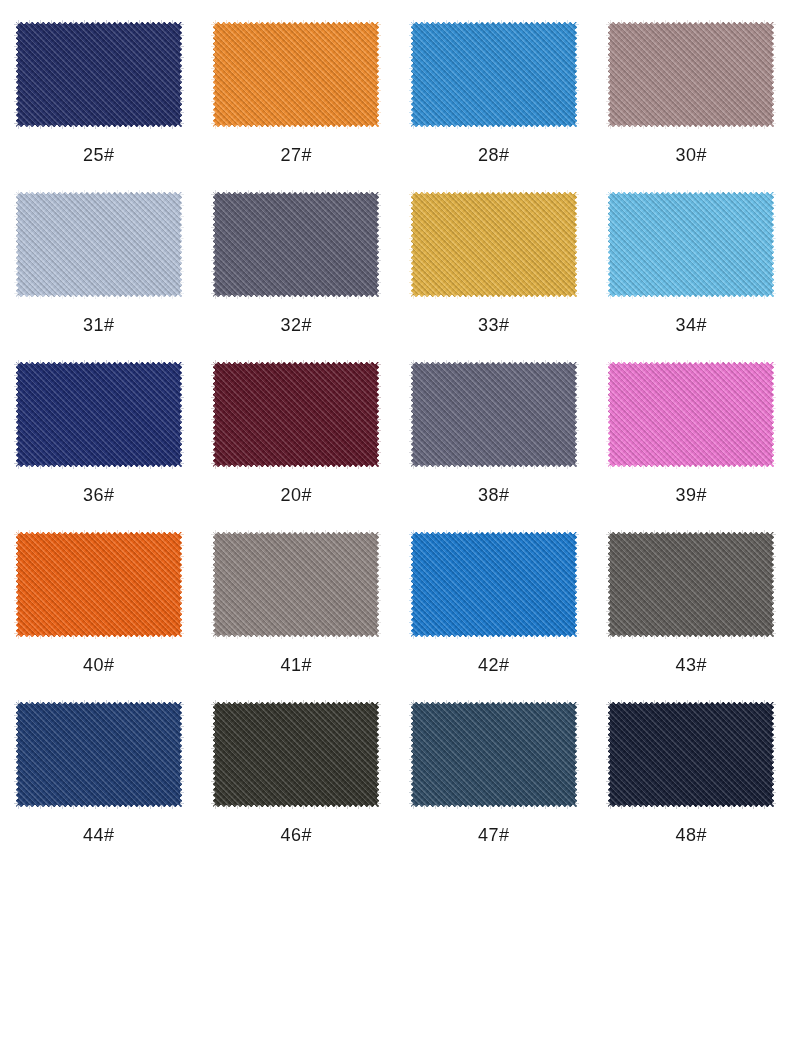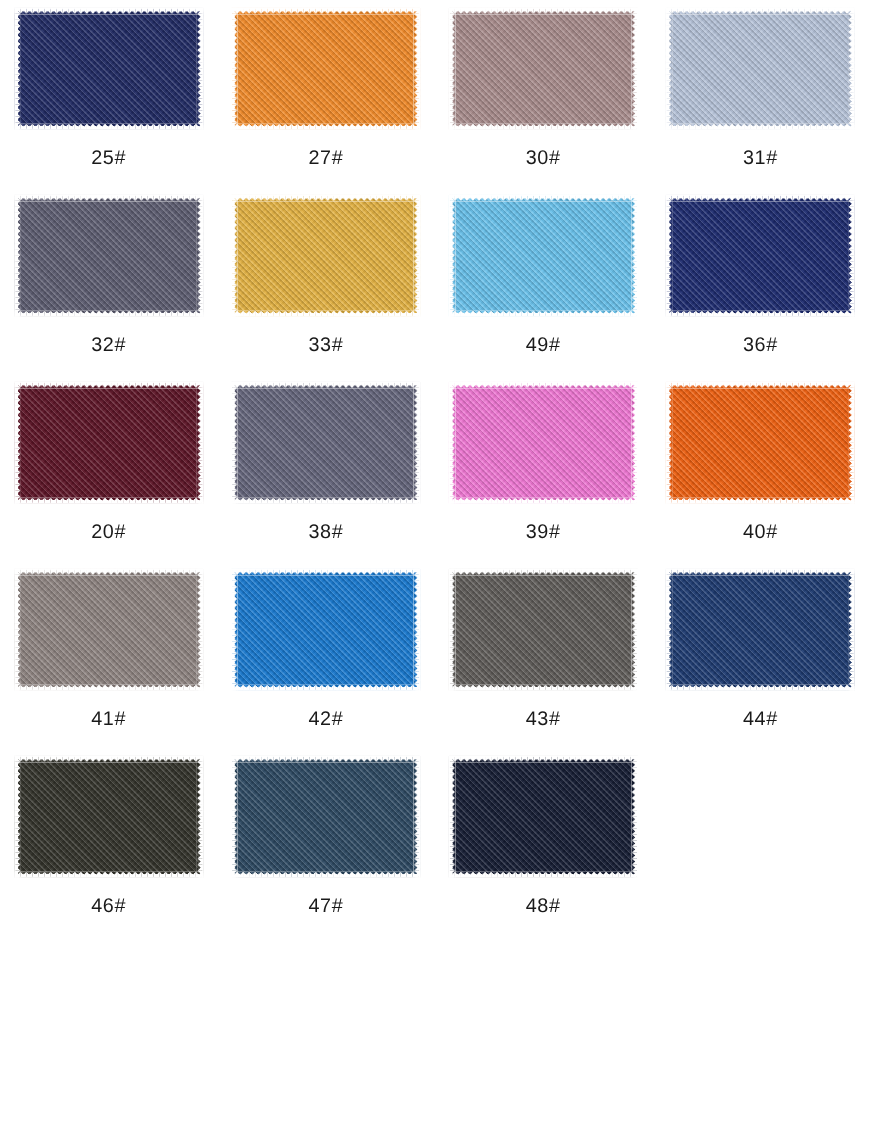--- a/index.html
+++ b/index.html
@@ -16,21 +16,21 @@
   }
 
   #swatch-card {
     width: 790px;
     height: 1037px;
     background: #ffffff;
     display: grid;
     grid-template-columns: repeat(4, 197.5px);
     grid-template-rows: repeat(6, 170px);
     box-sizing: border-box;
-    padding-top: 0;
+    padding-top: 12px;
   }
 
   .swatch-cell {
     display: flex;
     flex-direction: column;
     align-items: center;
     justify-content: flex-start;
     position: relative;
   }
 
@@ -145,20 +145,30 @@
         <div class="chip" style="background-color: rgb(240, 138, 41);"></div>
         <div class="tooth-edge tooth-top"></div>
         <div class="tooth-edge tooth-bottom"></div>
         <div class="tooth-edge tooth-left"></div>
         <div class="tooth-edge tooth-right"></div>
       </div>
       <div class="chip-label">27#</div>
     </div>
     <div class="swatch-cell">
       <div class="chip-wrap">
+        <div class="chip" style="background-color: rgb(46, 141, 212);"></div>
+        <div class="tooth-edge tooth-top"></div>
+        <div class="tooth-edge tooth-bottom"></div>
+        <div class="tooth-edge tooth-left"></div>
+        <div class="tooth-edge tooth-right"></div>
+      </div>
+      <div class="chip-label">28#</div>
+    </div>
+    <div class="swatch-cell">
+      <div class="chip-wrap">
         <div class="chip" style="background-color: rgb(167, 139, 139);"></div>
         <div class="tooth-edge tooth-top"></div>
         <div class="tooth-edge tooth-bottom"></div>
         <div class="tooth-edge tooth-left"></div>
         <div class="tooth-edge tooth-right"></div>
       </div>
       <div class="chip-label">30#</div>
     </div>
     <div class="swatch-cell">
       <div class="chip-wrap">
@@ -191,21 +201,21 @@
       <div class="chip-label">33#</div>
     </div>
     <div class="swatch-cell">
       <div class="chip-wrap">
         <div class="chip" style="background-color: rgb(104, 192, 234);"></div>
         <div class="tooth-edge tooth-top"></div>
         <div class="tooth-edge tooth-bottom"></div>
         <div class="tooth-edge tooth-left"></div>
         <div class="tooth-edge tooth-right"></div>
       </div>
-      <div class="chip-label">49#</div>
+      <div class="chip-label">34#</div>
     </div>
     <div class="swatch-cell">
       <div class="chip-wrap">
         <div class="chip" style="background-color: rgb(28, 42, 110);"></div>
         <div class="tooth-edge tooth-top"></div>
         <div class="tooth-edge tooth-bottom"></div>
         <div class="tooth-edge tooth-left"></div>
         <div class="tooth-edge tooth-right"></div>
       </div>
       <div class="chip-label">36#</div>

